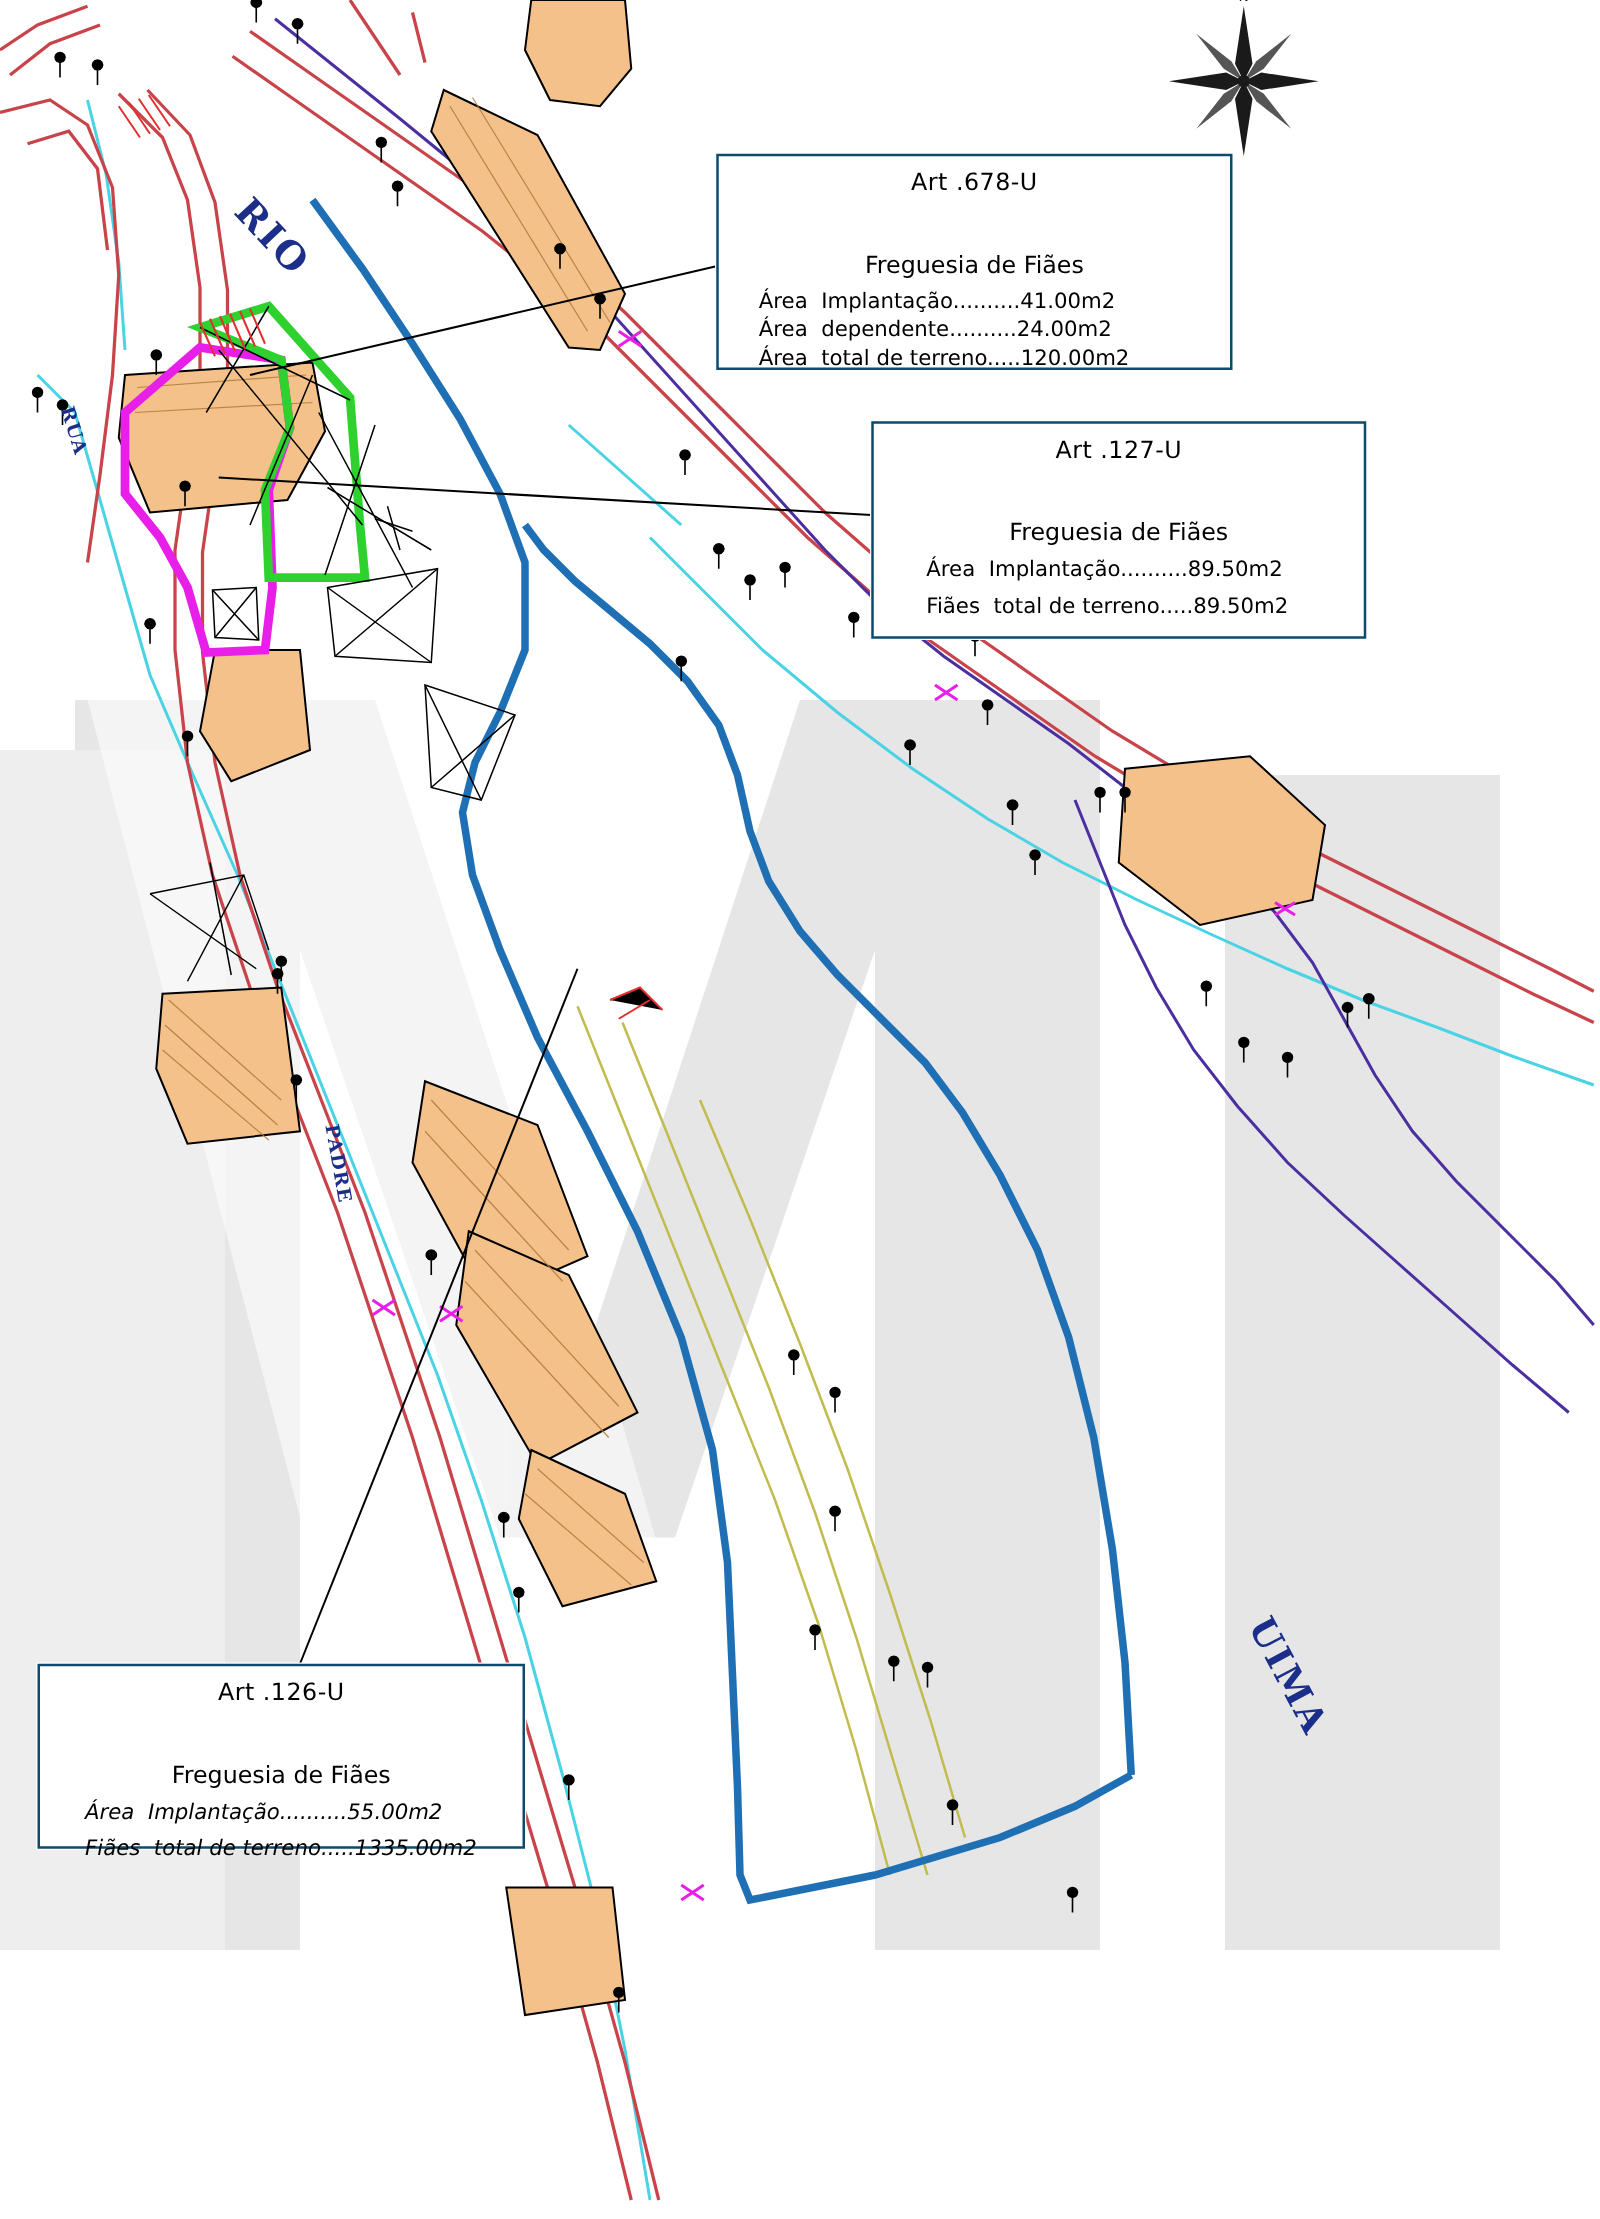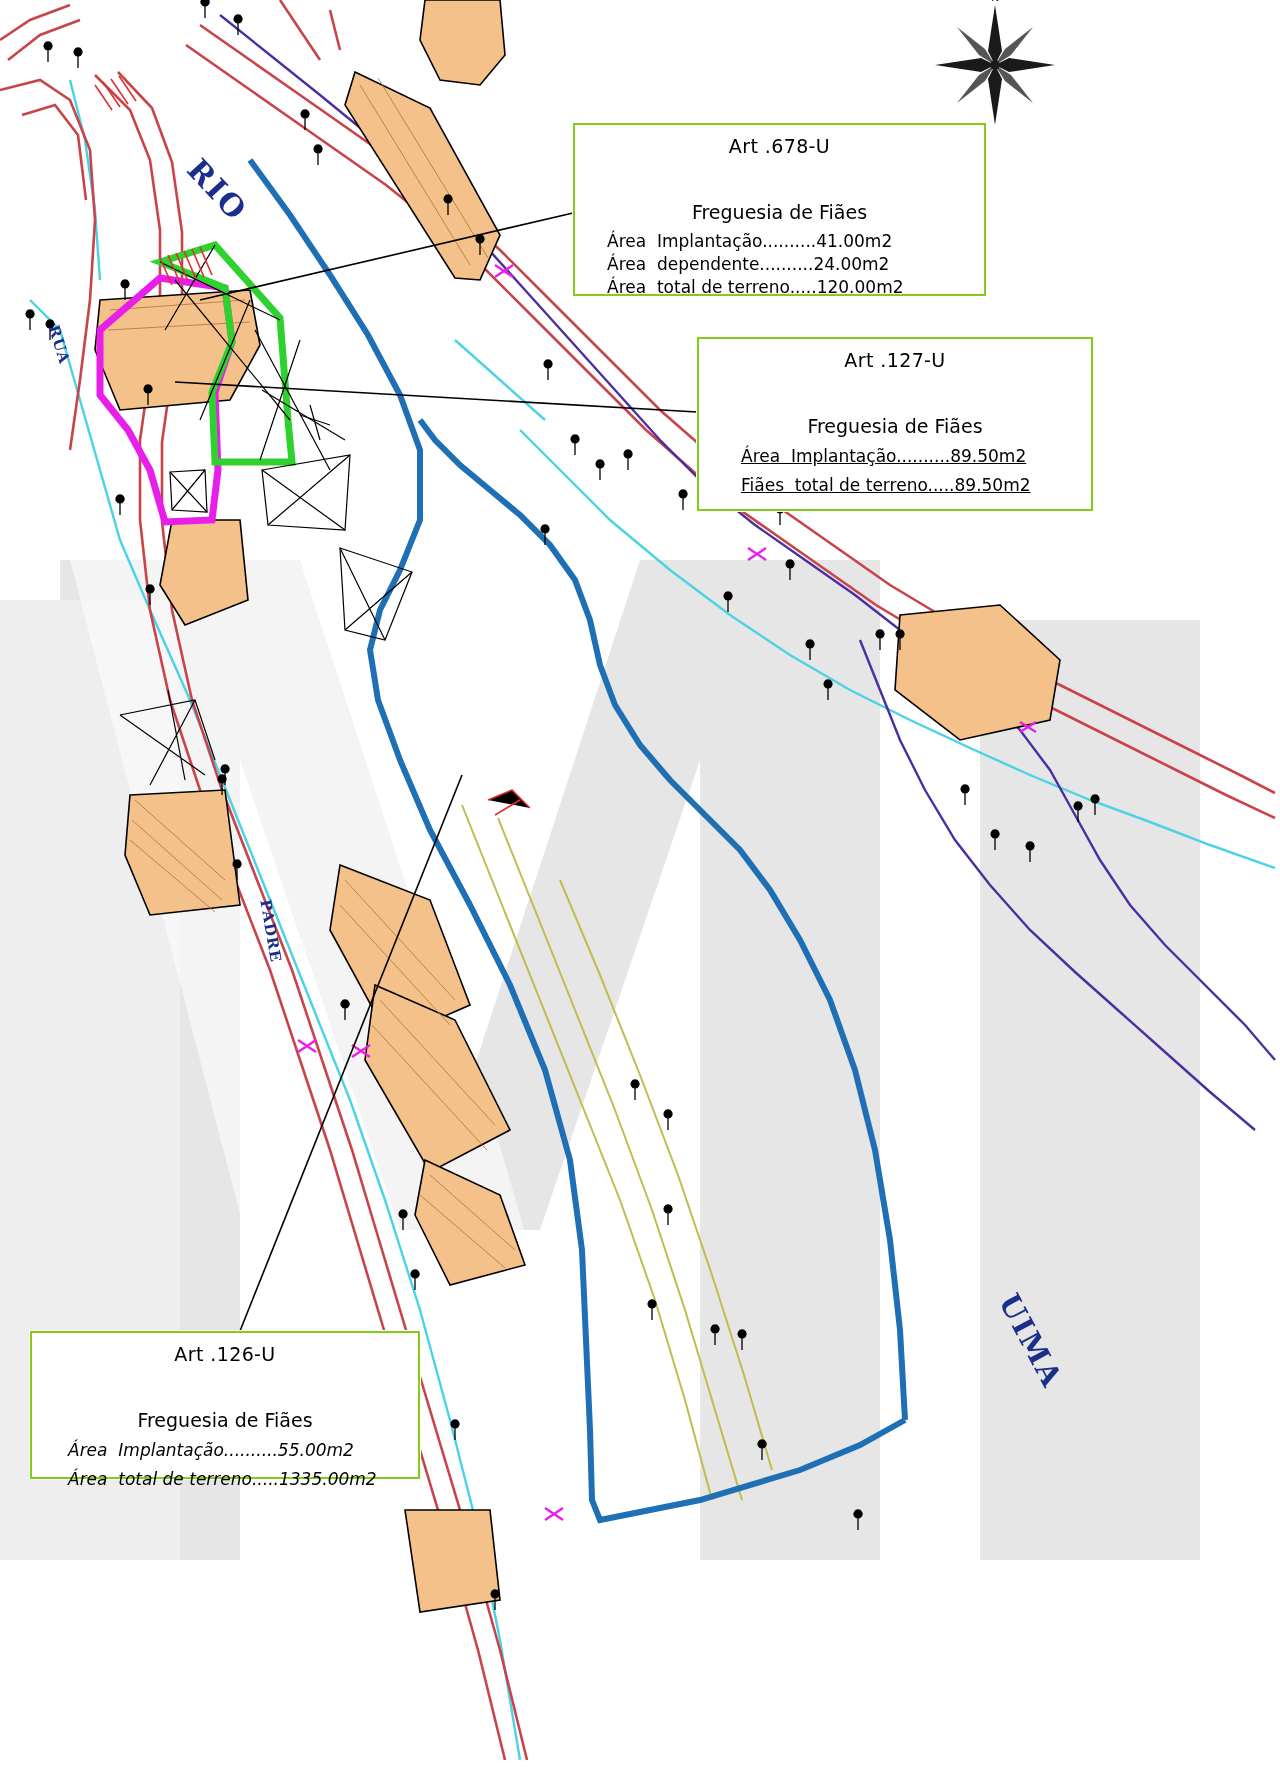--- a/index.html
+++ b/index.html
@@ -20,21 +20,21 @@
   #map-svg {
     position: absolute;
     left: 0;
     top: 0;
     width: 1280px;
     height: 1775px;
   }
   .callout {
     position: absolute;
     background: #ffffff;
-    border: 2px solid #84cc16;
+    border: 2px solid #0c4a6e;
     box-shadow: 0 0 0 1px #ffffff;
     box-sizing: border-box;
     padding: 10px 14px 12px 14px;
     font-family: "DejaVu Sans", sans-serif;
     color: #000000;
   }
   .callout .c-title {
     text-align: center;
     font-size: 19px;
     letter-spacing: 0.4px;
@@ -58,21 +58,20 @@
     height: 173px;
   }
   #callout-127 {
     left: 697px;
     top: 337px;
     width: 396px;
     height: 174px;
   }
   #callout-127 .c-line {
     margin: 9px 0 9px 28px;
-    text-decoration: underline;
   }
   #callout-126 {
     left: 30px;
     top: 1331px;
     width: 390px;
     height: 148px;
   }
   #callout-126 .c-line {
     margin: 9px 0 9px 22px;
     font-style: italic;
@@ -323,21 +322,21 @@
     <div class="c-title">Art .127-U</div>
     <div class="c-sub">Freguesia de Fiães</div>
     <div class="c-line">Área  Implantação..........89.50m2</div>
     <div class="c-line">Fiães  total de terreno.....89.50m2</div>
   </div>
 
   <div class="callout" id="callout-126">
     <div class="c-title">Art .126-U</div>
     <div class="c-sub">Freguesia de Fiães</div>
     <div class="c-line">Área  Implantação..........55.00m2</div>
-    <div class="c-line">Área  total de terreno.....1335.00m2</div>
+    <div class="c-line">Fiães  total de terreno.....1335.00m2</div>
   </div>
 
   <div class="street-label" id="label-rio">RIO</div>
   <div class="street-label" id="label-rua">RUA</div>
   <div class="street-label" id="label-padre">PADRE</div>
   <div class="street-label" id="label-uima">UIMA</div>
 
 </div>
 
 </body></html>

